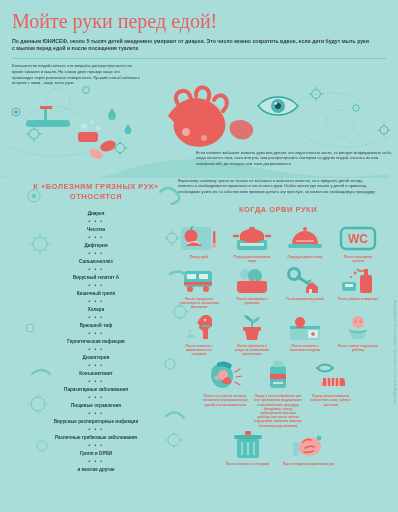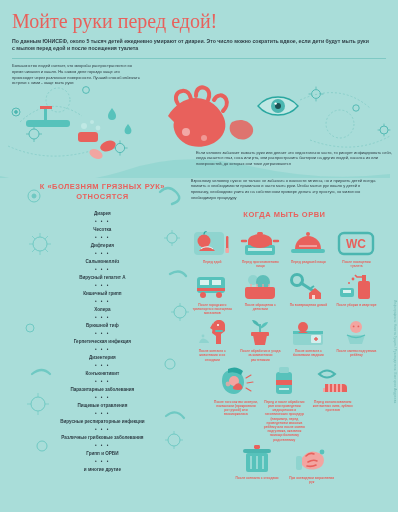--- a/index.html
+++ b/index.html
@@ -45,21 +45,21 @@
 
   .dis-list{list-style:none;margin:0;padding:0;text-align:center;position:relative;z-index:2;}
   .dis-list li{font-size:4.6px;line-height:8px;font-weight:bold;color:#2e3d45;}
   .dots{color:#e8615c;font-size:5px;letter-spacing:1.5px;line-height:7px;}
 
   .germs{position:absolute;inset:0;z-index:1;pointer-events:none;}
 
   .intro-r{font-size:4px;line-height:5.6px;color:#2e3d45;margin:0 0 2px 0;}
 
   
-  .grid{display:grid;grid-template-columns:repeat(4,1fr);gap:2px 5px;margin-top:2px;}
+  .grid{display:grid;grid-template-columns:repeat(4,1fr);gap:2px 11px;margin-top:2px;}
   .cell{display:flex;flex-direction:column;align-items:center;text-align:center;}
   .cell .art{height:30px;display:flex;align-items:flex-end;justify-content:center;}
   .cap{font-size:3.2px;line-height:4.2px;color:#e8615c;font-weight:bold;margin-top:2px;padding:0 1px;}
 
   .grid3{display:grid;grid-template-columns:repeat(3,1fr);gap:2px;margin-top:2px;padding:0 22px;}
   .grid3 .cell .art{height:34px;}
   .grid2{display:grid;grid-template-columns:repeat(2,1fr);gap:2px;margin-top:2px;padding:0 40px;}
   .grid2 .cell .art{height:30px;}
 
   .credit{
@@ -223,21 +223,21 @@
         <li>Различные грибковые заболевания</li>
         <li class="dots">• • •</li>
         <li>Грипп и ОРВИ</li>
         <li class="dots">• • •</li>
         <li>и многие другие</li>
       </ul>
     </div>
 
     <div class="colR">
       <p class="intro-r">Взрослому человеку нужно не только не забывать о важности гигиены, но и приучить детей всегда помнить о необходимости правильно и часто мыть руки. Чтобы мытье рук вошло у детей в привычку, необходимо учить их на собственном примере делать эту простую, но жизненно необходимую процедуру</p>
-      <div class="sec-head sec-head-r">КОГДА МЫТЬ ОРВИ</div>
+      <div class="sec-head sec-head-r">КОГДА ОРВИ РУКИ</div>
 
       <div class="grid">
         <div class="cell">
           <div class="art">
             <svg width="42" height="30" viewBox="0 0 42 30">
               <rect x="3" y="4" width="30" height="23" rx="4" fill="#8fd4cf"></rect>
               <circle cx="13" cy="13" r="6.5" fill="#e8615c"></circle>
               <path d="M13 6.5c0-2 1-3 2.6-3" stroke="#2aa7a0" stroke-width="1.2" fill="none"></path>
               <path d="M8 23c4-5 12-5 16 0z" fill="#e8615c"></path>
               <path d="M10 21c3-3 9-3 12 0" stroke="#fff" stroke-width=".8" fill="none"></path>

